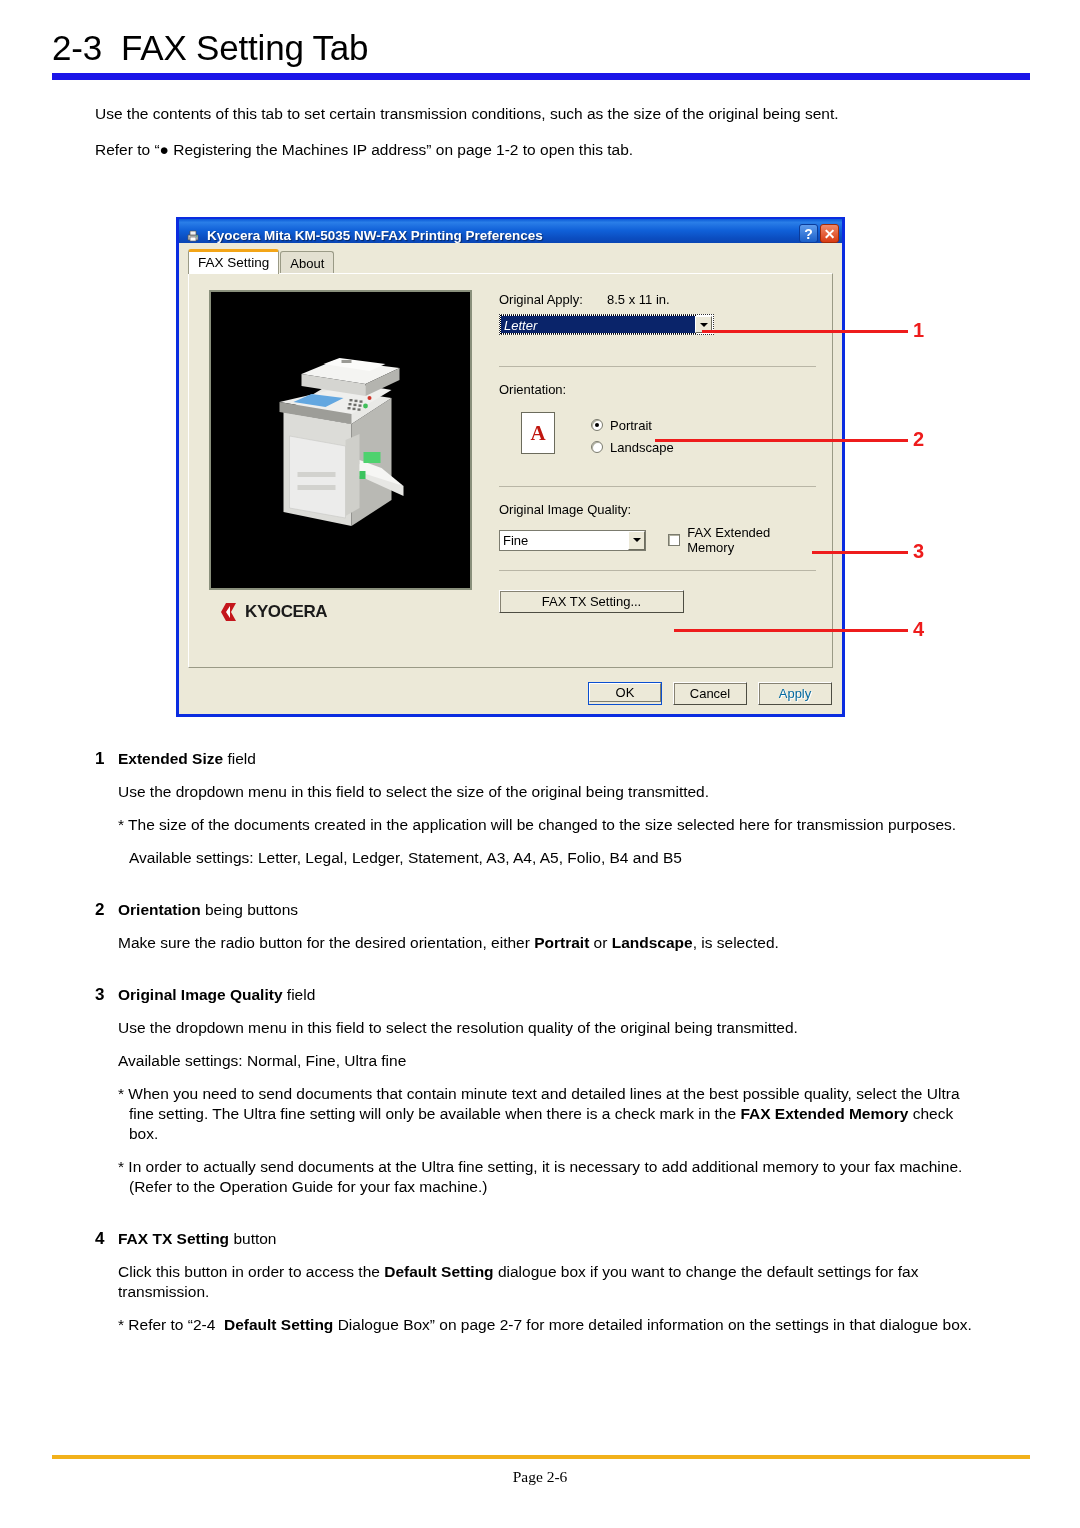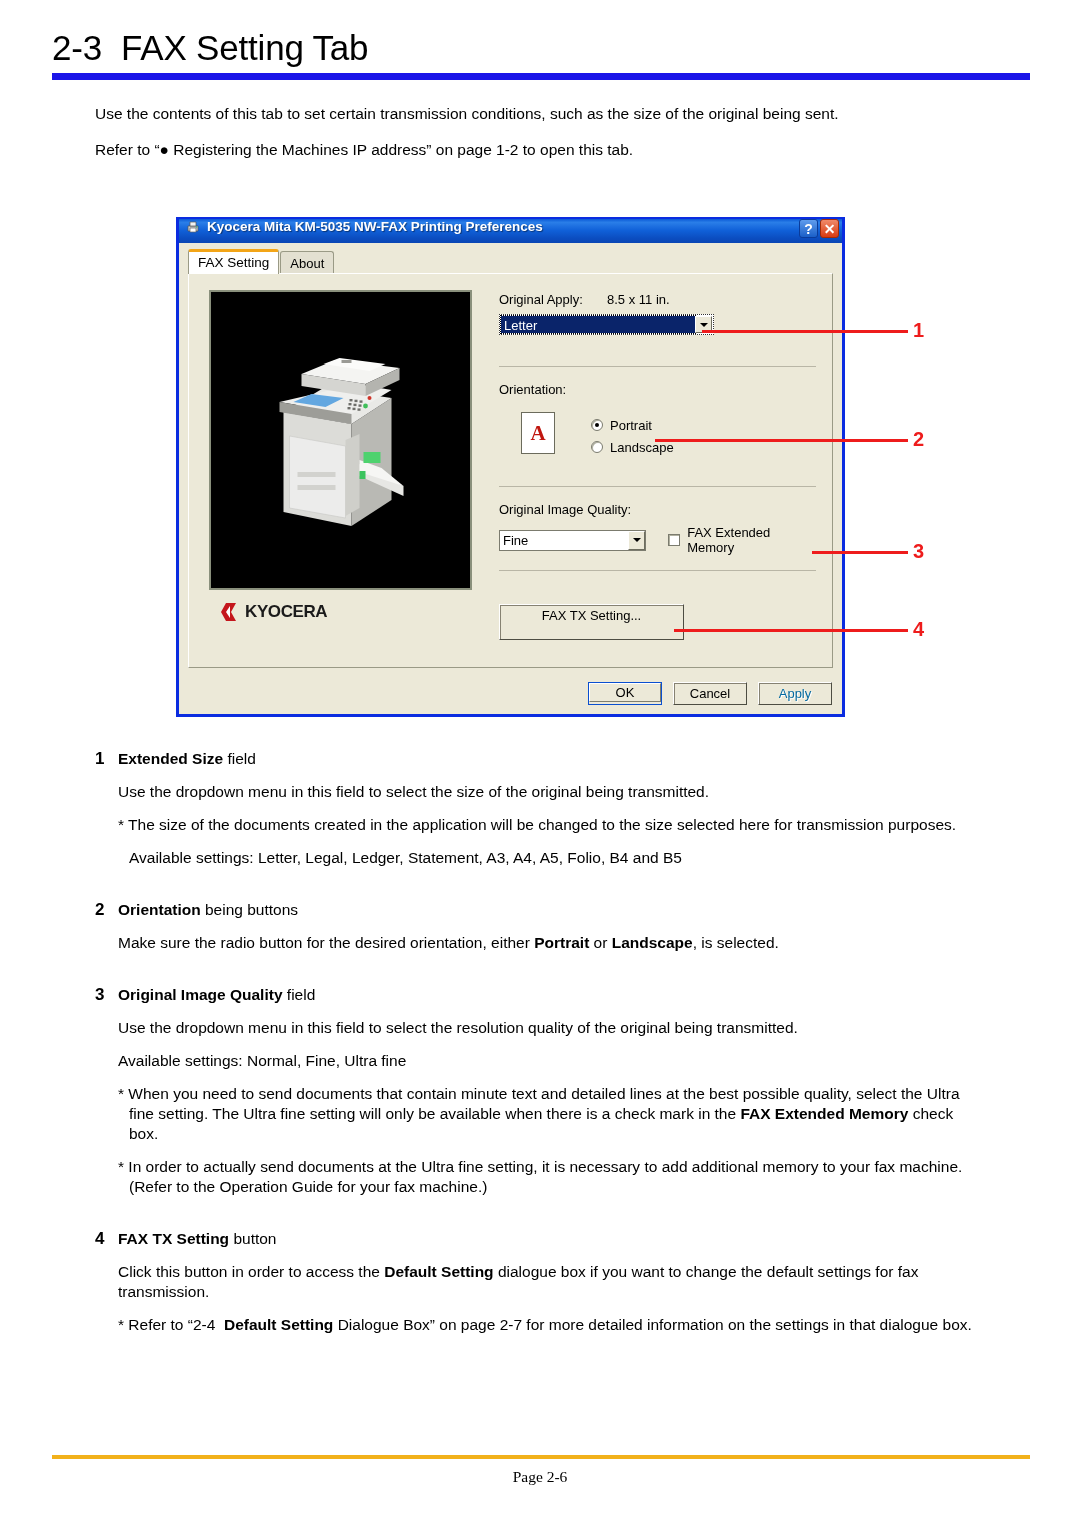--- a/index.html
+++ b/index.html
@@ -35,21 +35,21 @@
   .dialog {
     position:absolute; left:176px; top:219px; width:669px; height:498px;
     background:#ece9d8;
     border:3px solid #0a2ce0;
     border-top:none;
     box-shadow:0 0 0 0 transparent;
   }
   .titlebar {
     height:26px;
     background:linear-gradient(to bottom,#0a5ad6 0%, #2a7ee8 14%, #1060d8 48%, #0b4dc0 80%, #0a46b4 100%);
-    display:flex; align-items:flex-start; padding:0 3px 0 6px;
+    display:flex; align-items:flex-end; padding:0 3px 0 6px;
     border-top:2px solid #0a2ce0;
     border-left:3px solid #0a2ce0;
     border-right:3px solid #0a2ce0;
     position:absolute; left:-3px; top:-2px; width:669px;
   }
   .tb-icon {
     width:16px; height:15px; margin-right:6px; flex:0 0 auto; position:relative;
   }
   .tb-title {
     color:#fff; font-size:13.5px; font-weight:bold; white-space:nowrap;
@@ -112,21 +112,21 @@
   .size-head .dim { }
 
   .combo {
     margin-top:7px; height:21px; width:215px; position:relative;
     border:1px solid #7b7b6e; background:#fff; display:flex; align-items:stretch;
   }
   .combo .value {
     flex:1 1 auto; font-size:13px; line-height:19px; padding:0 3px;
     white-space:nowrap; overflow:hidden;
   }
-  .combo.focused { border:1px dotted #333; padding:1px; }
+  .combo.focused { border:1px dotted #333; padding:1px;font-style:italic; }
   .combo.focused .value { background:#0a246a; color:#fff; outline:1px dotted #000; }
   .combo .arrow {
     width:17px; flex:0 0 auto; background:#ece9d8;
     border:1px solid #fff; border-right-color:#6d6d5f; border-bottom-color:#6d6d5f;
     display:flex; align-items:center; justify-content:center;
   }
   .arrow-glyph { width:0;height:0;border-left:4px solid transparent;border-right:4px solid transparent;border-top:4px solid #000; }
 
   .sep { position:absolute; height:1px; background:#b9b6a6; left:10px; right:8px; }
 
@@ -155,21 +155,21 @@
     box-shadow:inset 1px 1px 0 #b0b09f; margin-right:7px; flex:0 0 auto;
   }
 
   .row-txbtn { position:absolute; left:10px; top:296px; right:4px; }
   .btn {
     background:#ece9d8; border:1px solid #fff;
     border-right-color:#4d4d42; border-bottom-color:#4d4d42;
     box-shadow:1px 1px 0 #868272 inset;
     font-size:13px; line-height:20px; text-align:center; color:#000;
   }
-  .btn-tx { width:185px; height:36px; line-height:21px; margin-top:26px; }
+  .btn-tx { width:185px; height:23px; line-height:21px; margin-top:12px; }
 
   .dlg-footer { position:absolute; right:10px; bottom:9px; display:flex; gap:11px; }
   .btn-std { width:74px; height:23px; line-height:21px; }
   .btn-default { border:1px solid #0a4fd0; box-shadow:none; background:#ece9d8; }
   .btn-default .inner {
     display:block; height:19px; line-height:18px;
     border:1px solid #fff; border-right-color:#7d7d6e; border-bottom-color:#7d7d6e;
   }
   .btn-disabled { color:#0369a1; text-shadow:1px 1px 0 #fff; }
 

